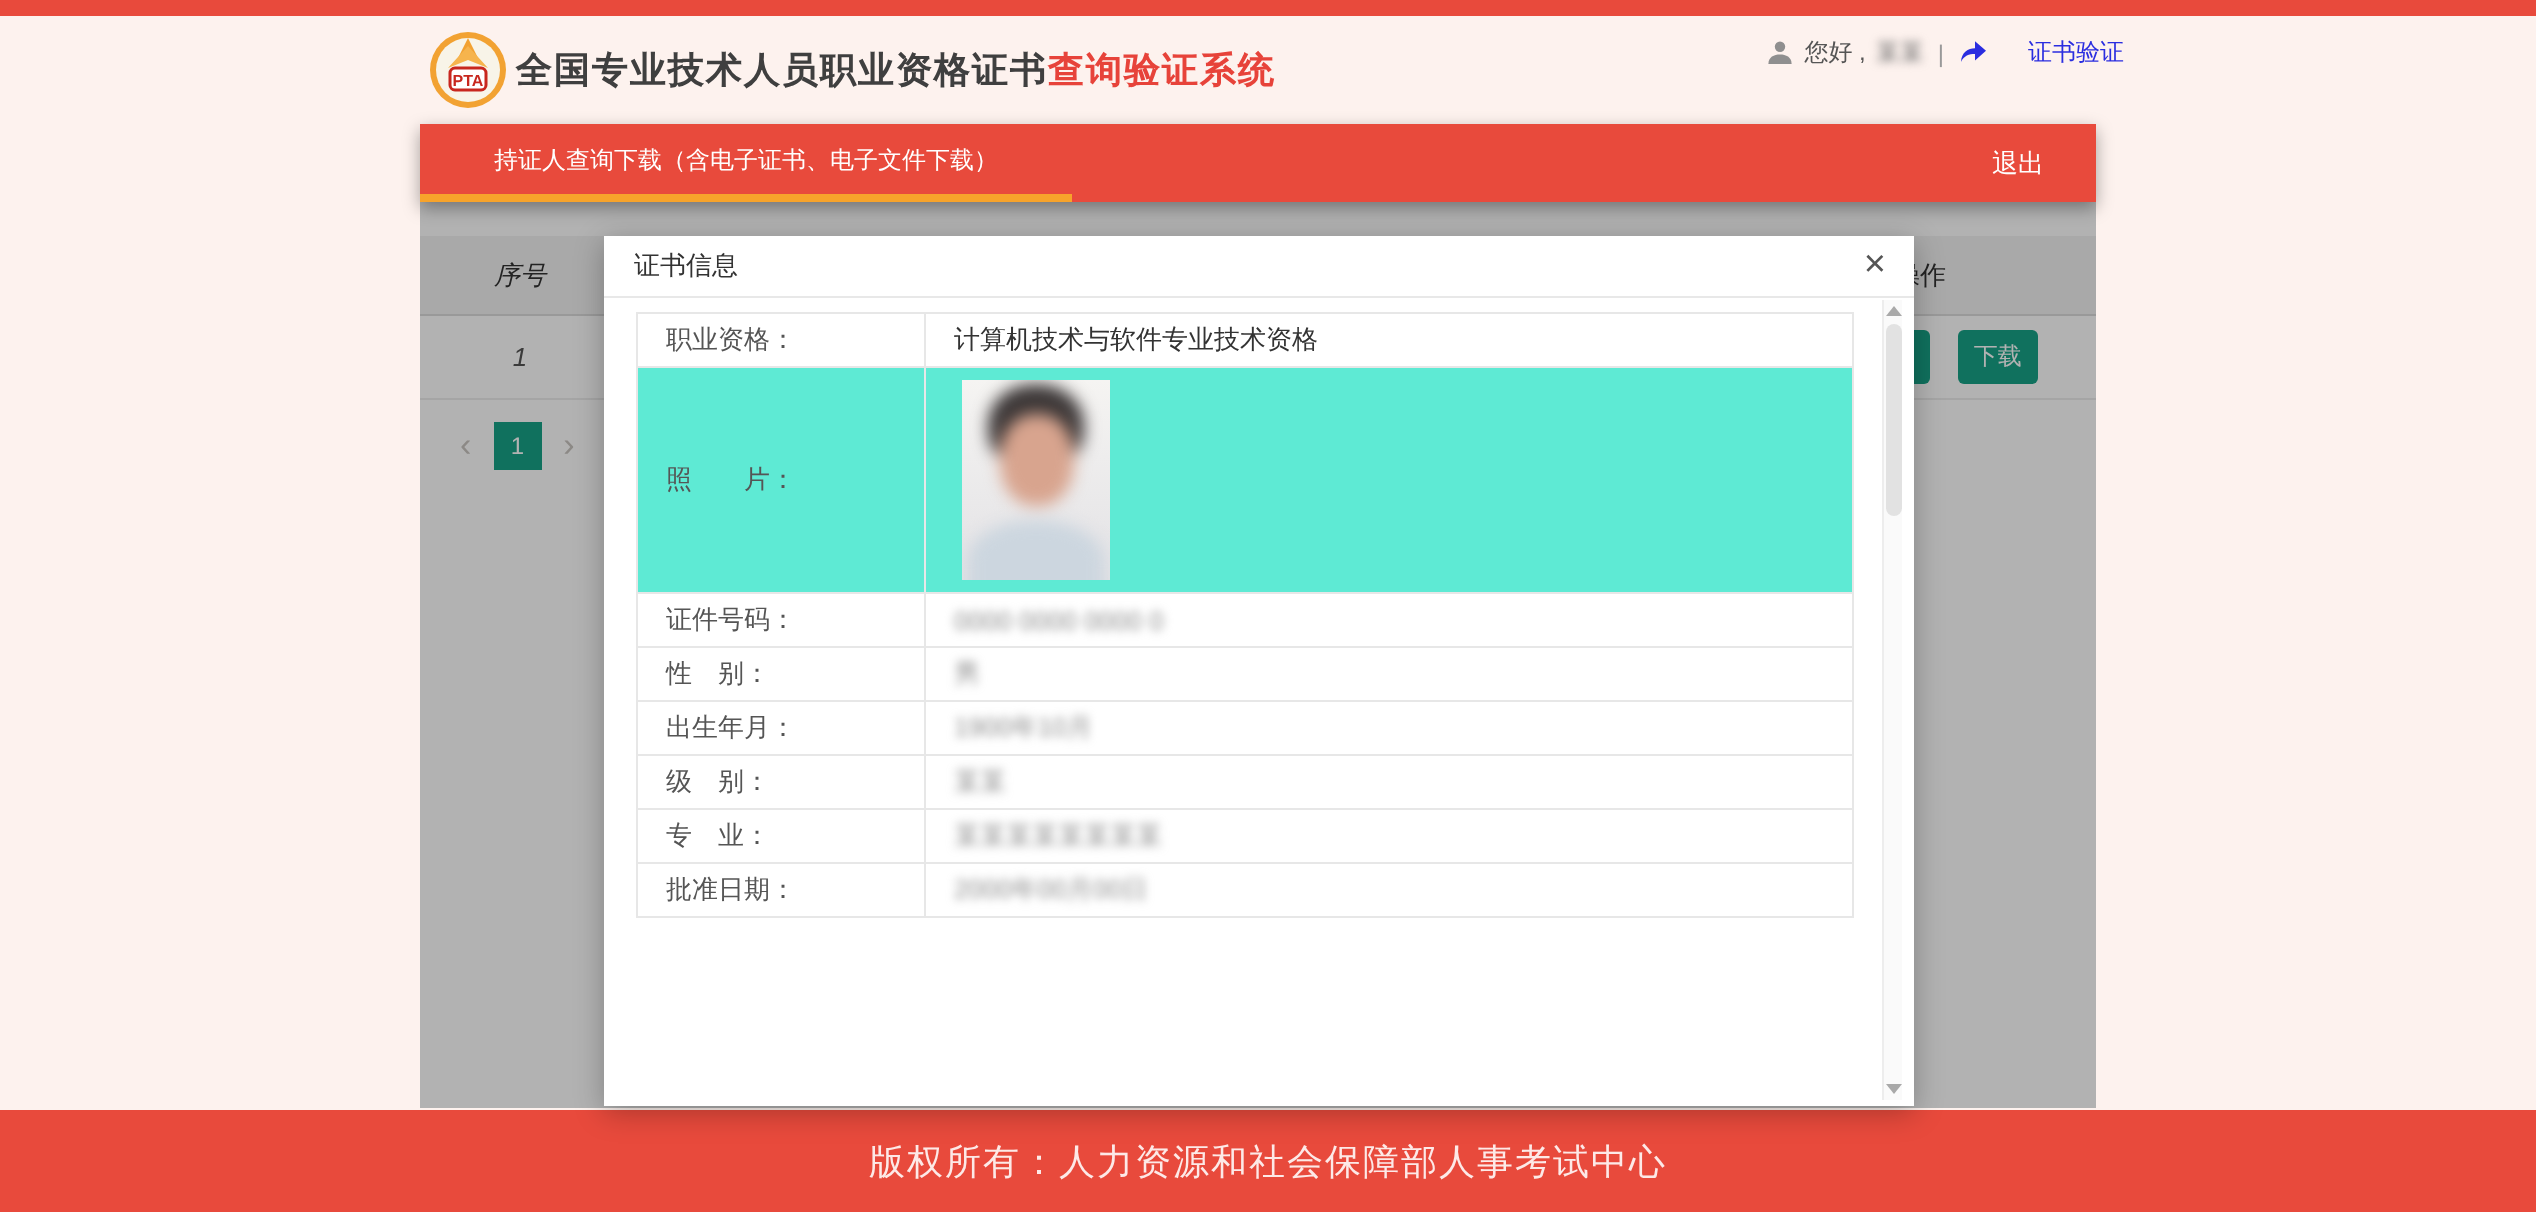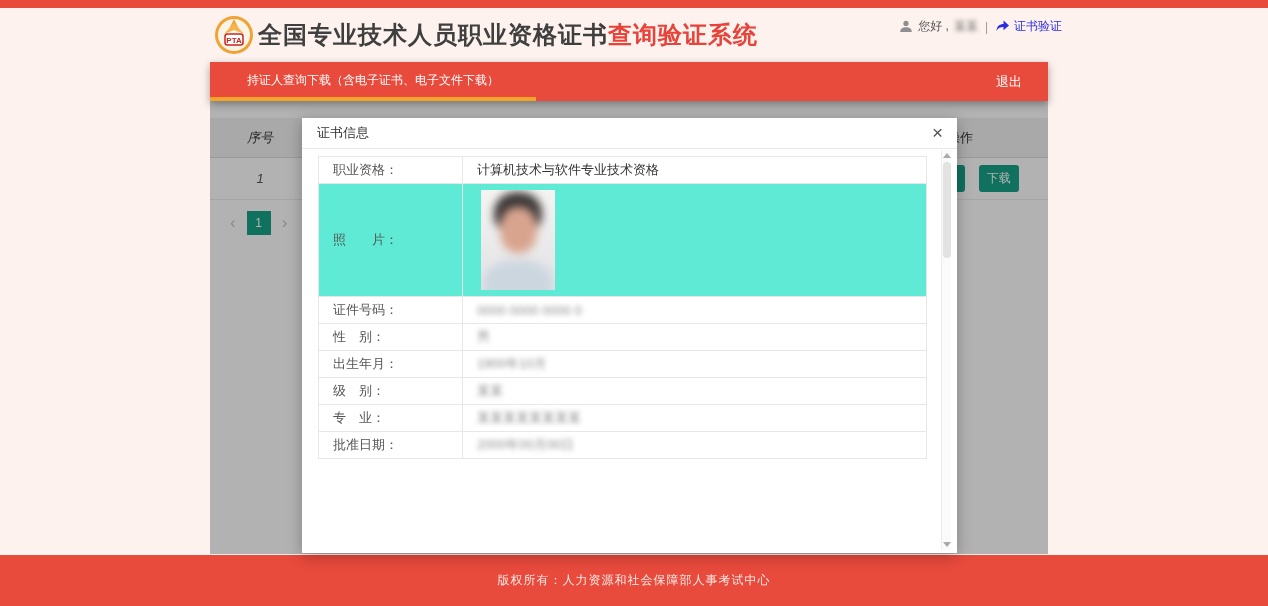--- a/index.html
+++ b/index.html
@@ -6,29 +6,29 @@
   html,body { width:1268px; height:606px; }
   body { font-family:"Liberation Sans","DejaVu Sans",sans-serif; background:#fdf2ee; position:relative; overflow:hidden; }
 
   
   .top-accent { position:absolute; top:0; left:0; width:1268px; height:8px; background:#e84a3c; }
 
   
   .header { position:absolute; top:8px; left:210px; width:848px; height:54px; }
   .brand { position:absolute; left:4px; top:7px; display:flex; align-items:center;justify-content:center; }
   .logo { width:40px; height:40px; }
-  .title-wrap { margin-left:4px; font-size:24px; font-weight:bold; letter-spacing:1px; white-space:nowrap; }
+  .title-wrap { margin-left:4px; font-size:18px; font-weight:bold; letter-spacing:1px; white-space:nowrap; }
   .title-main { color:#3f3f3f; }
   .title-red { color:#e7433a; }
 
   .user-area { position:absolute; right:-4px; top:10px; display:flex; align-items:center; font-size:12px; color:#555; gap:5px; }
   .user-icon svg { display:block; }
   .username-blur { filter:blur(2px); color:#6a6a6a; }
   .user-divider { color:#999; margin:0 2px; }
-  .verify-link { color:#2a2de0; text-decoration:none; display:flex; align-items:center; gap:4px; cursor:pointer; }
+  .verify-link { color:#2a2de0; text-decoration:none; display:flex; align-items:center; gap:20px; cursor:pointer; }
 
   
   .nav { position:absolute; top:62px; left:210px; width:838px; height:39px; background:#e84a3c; box-shadow:0 3px 8px rgba(0,0,0,0.35); z-index:2; }
   .nav-tab { display:inline-block; height:39px; line-height:37px; padding:0 37px; color:#fff; font-size:12px; border-bottom:4px solid #f7a32b; cursor:pointer; white-space:nowrap; }
   .logout { position:absolute; right:0; top:0; height:39px; line-height:39px; padding:0 26px; color:#fff; font-size:13px; cursor:pointer; }
 
   
   .card { position:absolute; top:101px; left:210px; width:838px; height:453px; background:#fff; z-index:1; }
   .card-inner { padding-top:17px; }
   .trow { display:flex; align-items:center; font-size:13px; }
@@ -62,21 +62,21 @@
   .ph-face { position:absolute; top:17px; left:19px; width:37px; height:46px; background:#d8a48e; border-radius:46%; }
   .ph-shirt { position:absolute; bottom:-10px; left:3px; width:68px; height:40px; background:#ccd6df; border-radius:50% 50% 0 0; }
 
   
   .scrollbar { position:absolute; top:32px; bottom:3px; right:6px; width:10px; background:#fafafa; border-left:1px solid #ededed; z-index:6; }
   .sb-up { position:absolute; top:3px; left:1px; width:0; height:0; border-left:4px solid transparent; border-right:4px solid transparent; border-bottom:5px solid #a9a9a9; }
   .sb-down { position:absolute; bottom:3px; left:1px; width:0; height:0; border-left:4px solid transparent; border-right:4px solid transparent; border-top:5px solid #a9a9a9; }
   .sb-thumb { position:absolute; top:12px; left:1px; width:8px; height:96px; background:#e2e2e2; border-radius:4px; }
 
   
-  .footer { position:absolute; top:555px; left:0; width:1268px; height:51px; background:#e84a3c; display:flex; align-items:center; justify-content:center; color:rgba(255,255,255,0.88); font-size:12px; letter-spacing:1px; }
+  .footer { position:absolute; top:555px; left:0; width:1268px; height:51px; background:#e84a3c; display:flex; align-items:center; justify-content:center; color:rgba(255,255,255,0.88); font-size:18px; letter-spacing:1px; }
 </style>
 </head>
 <body>
 
 <div class="top-accent"></div>
 
 <div class="header">
   <div class="brand">
     <div class="logo">
       <svg width="40" height="40" viewBox="0 0 40 40">

